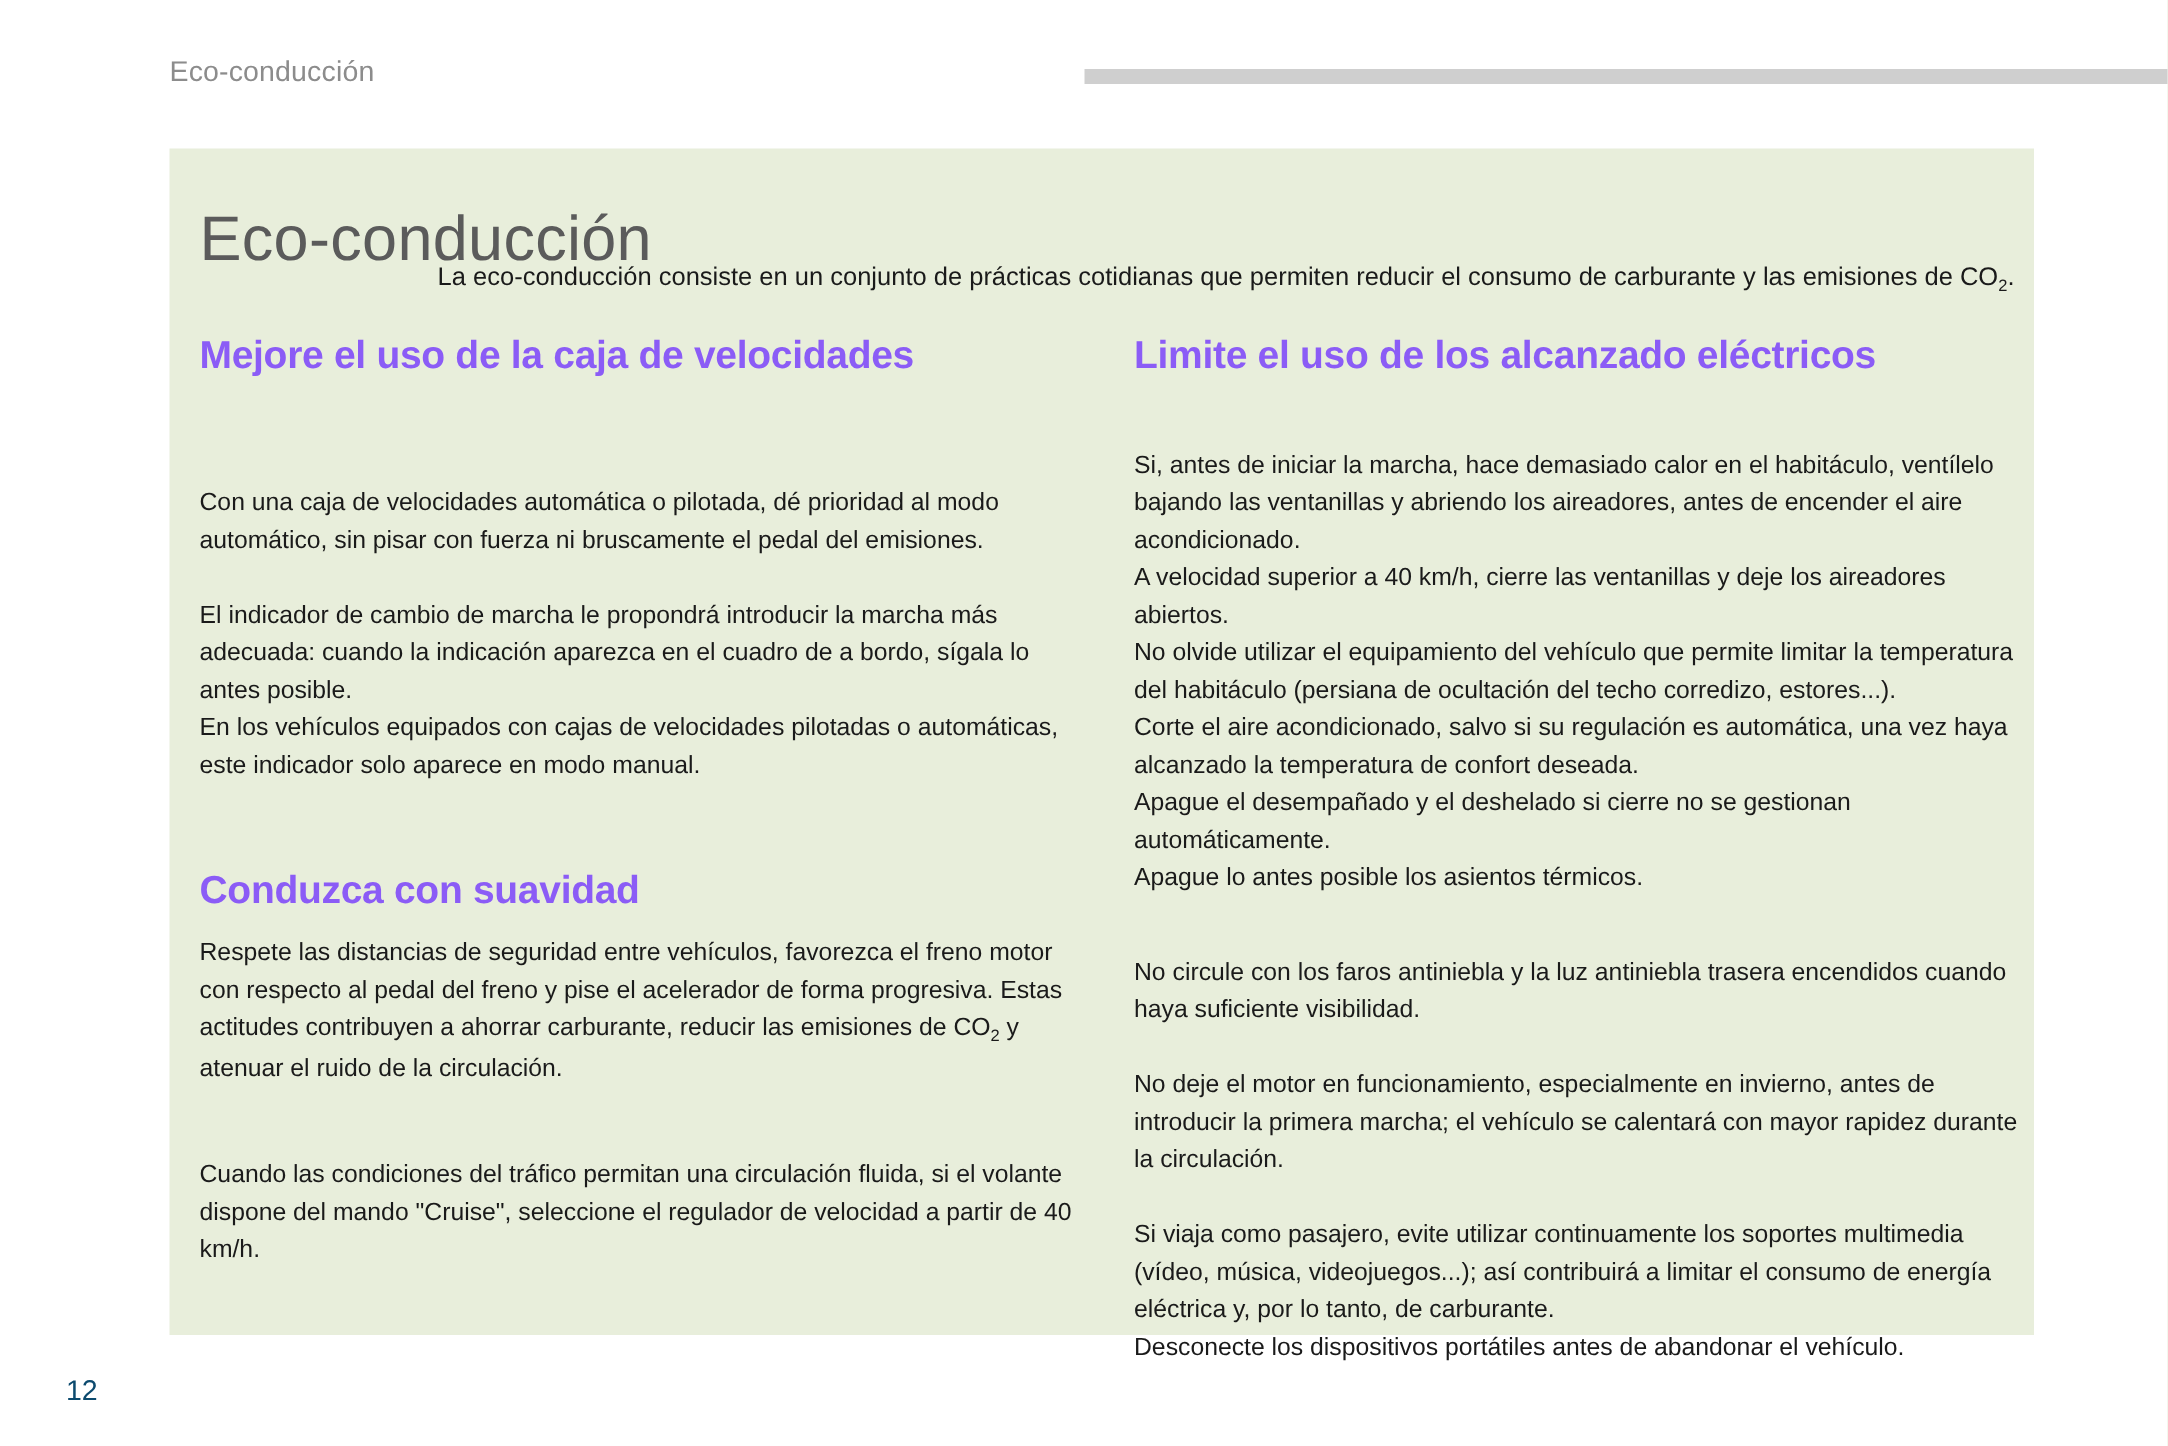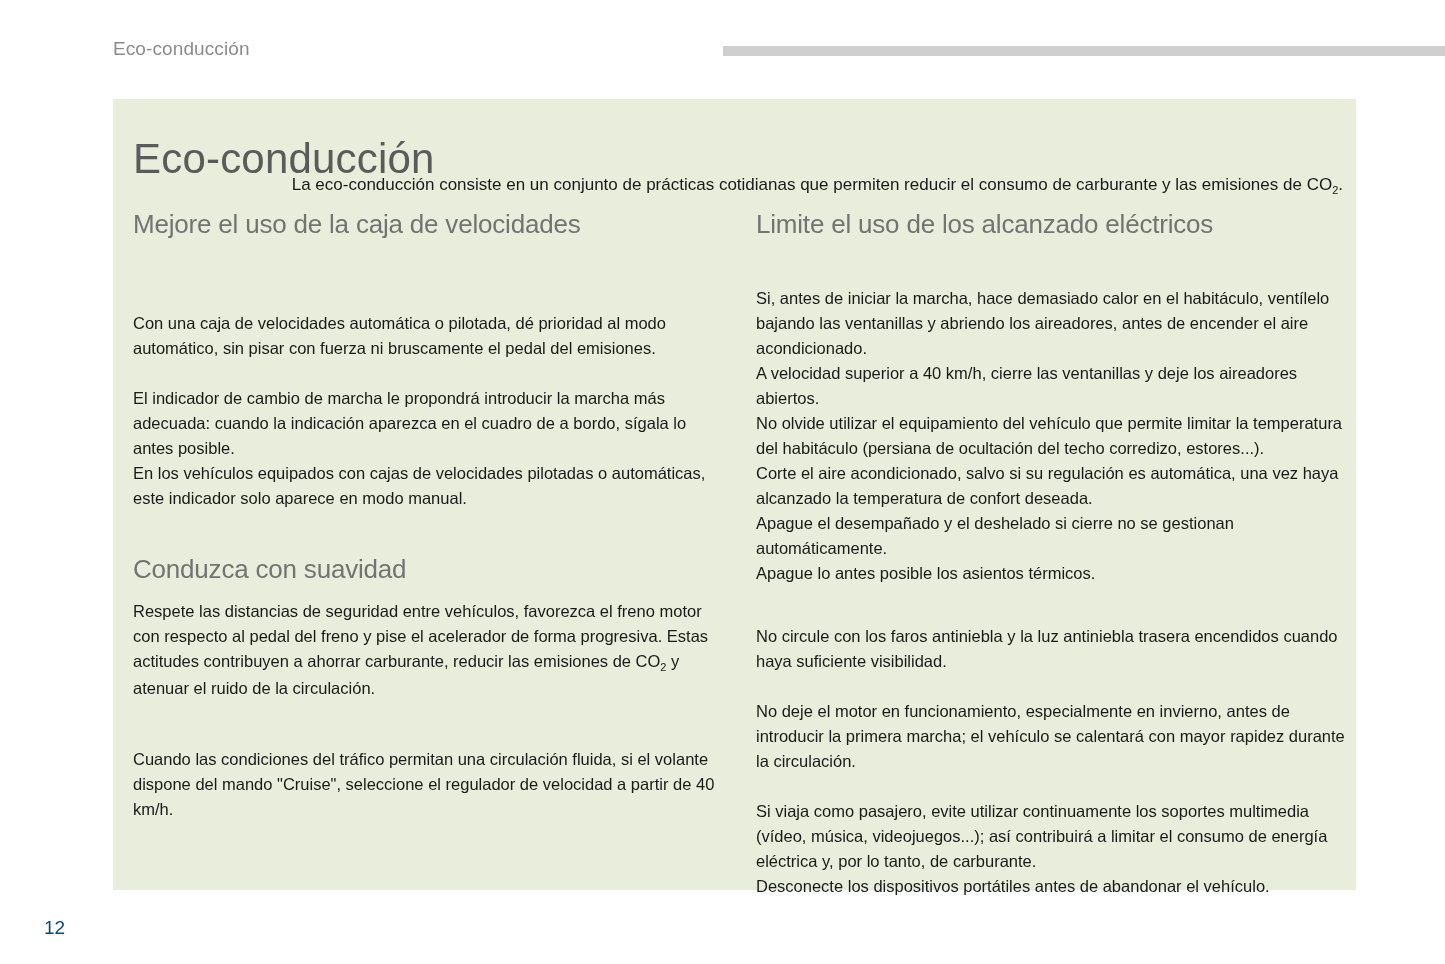--- a/index.html
+++ b/index.html
@@ -80,23 +80,23 @@
   .col {
     position: absolute;
     top: 105px;
     width: 590px;
   }
   .col-left { left: 20px; }
   .col-right { left: 643px; }
 
   .section-heading {
     font-size: 26px;
-    font-weight: normal;
-    color: #737373;
-    margin: 4px 0 0 0;
+    font-weight: bold;
+    color: #8b5cf6;
+    margin: 16px 0 0 0;
     line-height: 32px;
     letter-spacing: -0.2px;
   }
 
   p.body {
     font-size: 16.5px;
     line-height: 25px;
     color: #1a1a1a;
     margin: 0;
   }

